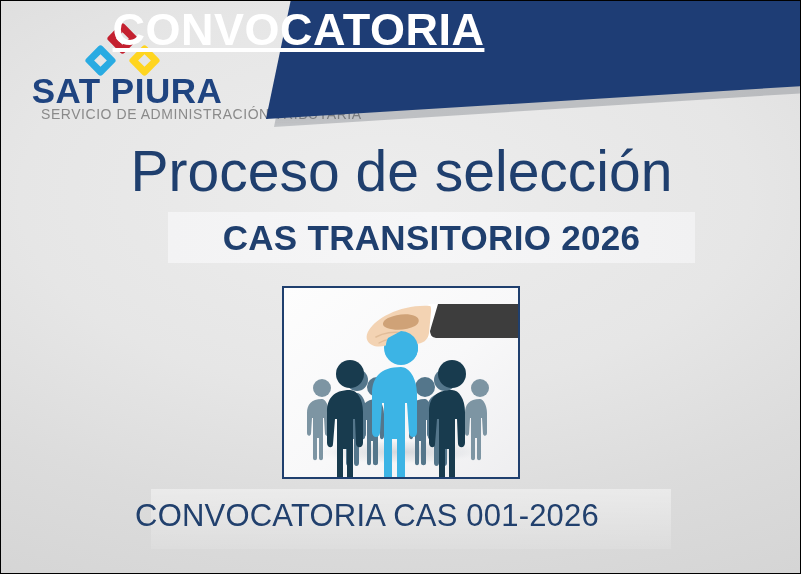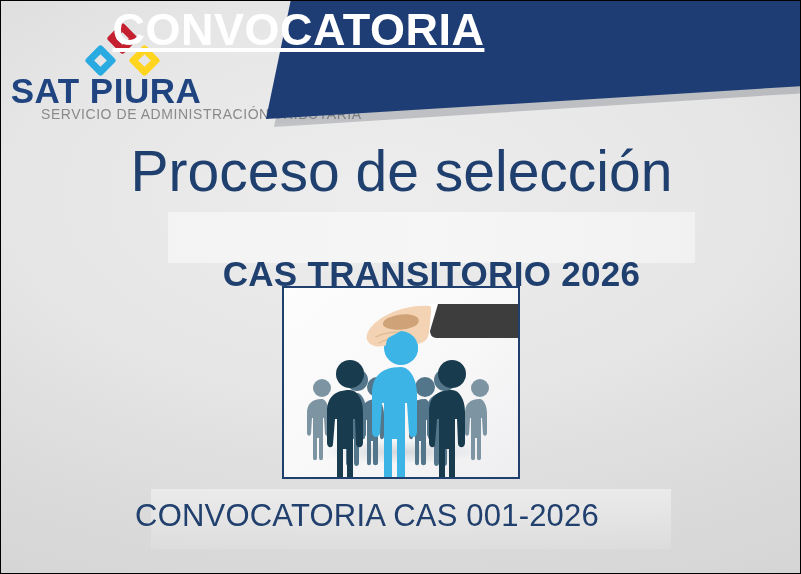--- a/index.html
+++ b/index.html
@@ -55,20 +55,21 @@
     left: 0px;
     top: 72px;
     width: 210px;
     text-align: center;
     font-size: 35px;
     font-weight: bold;
     letter-spacing: 0.5px;
     color: #1f4480;
     line-height: 1;
     white-space: nowrap;
+    padding-left: 21px;
   }
   #logo-tagline {
     position: absolute;
     left: 4px;
     top: 105px;
     width: 212px;
     text-align: center;
     font-size: 14px;
     letter-spacing: 0.55px;
     color: #8a8a8a;
@@ -140,21 +141,20 @@
     top: 0;
     width: 527px;
     height: 51px;
     line-height: 51px;
     text-align: center;
     font-size: 35px;
     font-weight: bold;
     color: #1f3f6e;
     letter-spacing: 0.3px;
     white-space: nowrap;
-    margin-top: 36px;
   }
 
   
   #illustration-frame {
     position: absolute;
     left: 281px;
     top: 285px;
     width: 238px;
     height: 193px;
     box-sizing: border-box;

